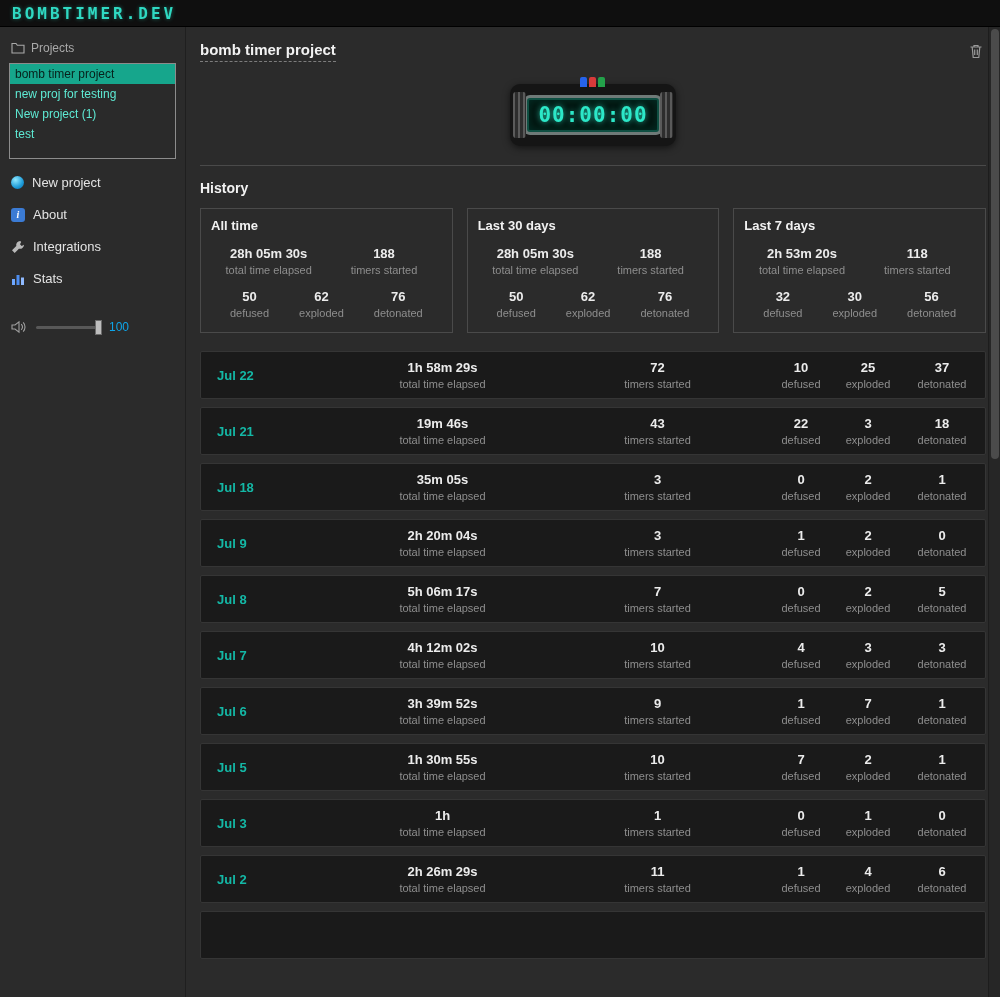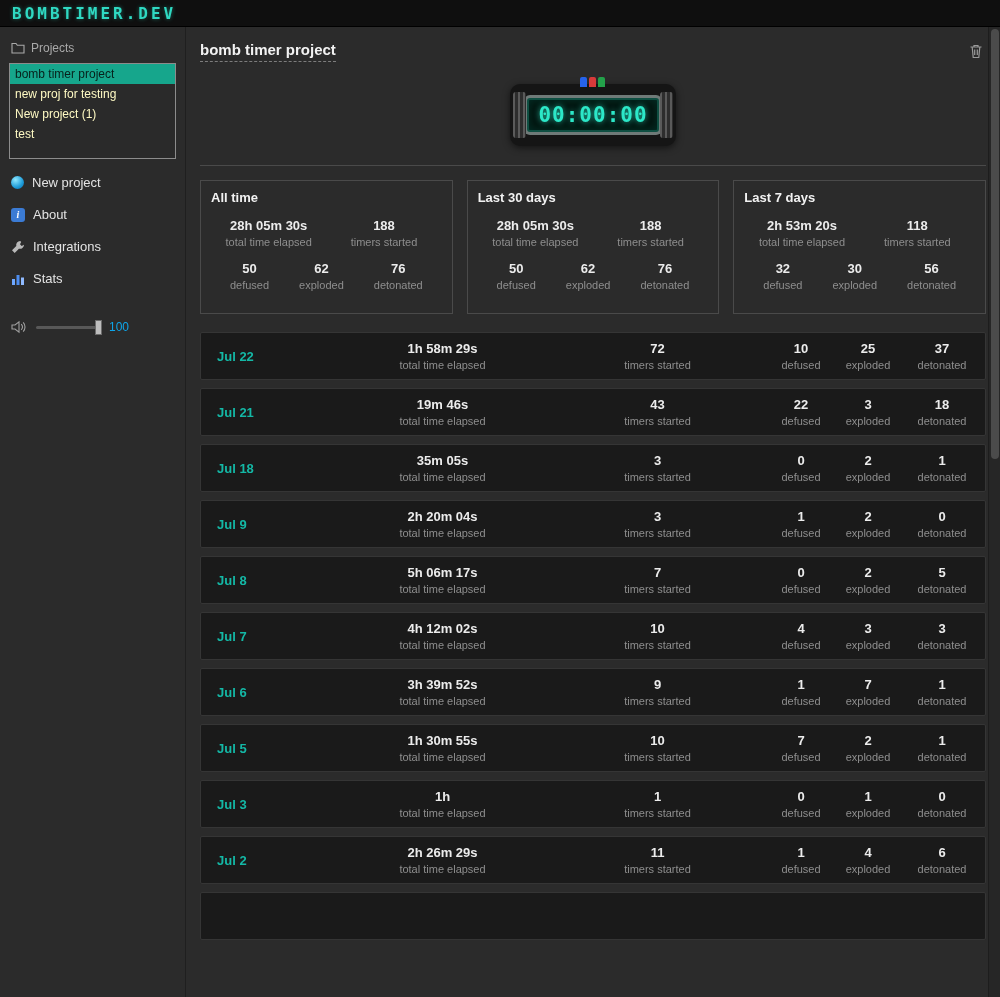--- a/index.html
+++ b/index.html
@@ -23,21 +23,21 @@
   .app { display:flex; height:970px; }
   .sidebar {
     width:186px; flex:0 0 186px; padding:10px 9px; border-right:1px solid #1f1f1f;
   }
   .main { flex:1; padding:14px 26px 0 14px; position:relative; }
   
   .side-head { display:flex; align-items:center; gap:6px; color:#a9a9a9; font-size:12px; margin:4px 0 8px 2px; }
   .listbox {
     border:1px solid #8c8c8c; background:#2a2a2a; height:96px; overflow:hidden; margin-bottom:6px;
   }
-  .project-item { font-size:12px; line-height:18px; padding:1px 5px; color:#fef9c3; white-space:nowrap; cursor:default; }
+  .project-item { font-size:12px; line-height:18px; padding:1px 5px; color:#5eead4; white-space:nowrap; cursor:default; }
   .project-item.selected { background:#16a68c; color:#07201b; }
   .side-row { display:flex; align-items:center; gap:8px; font-size:13px; color:#e3e3e3; margin:17px 2px; cursor:pointer; }
   .side-row.new-project { margin:16px 2px 14px;text-align:center; }
   .icon-new {
     width:13px; height:13px; border-radius:50%; flex:0 0 13px;
     background:radial-gradient(circle at 35% 30%, #8fe8ff, #1d9bd8 60%, #0c6aa8);
   }
   .icon-info {
     width:14px; height:14px; border-radius:3px; background:#3b7bd4; color:#fff;
     font-family:"Liberation Serif", serif; font-style:italic; font-weight:bold;
@@ -86,21 +86,21 @@
   .defuse-input {
     width:138px; height:24px; background:#ececec; border:1px solid #9a9a9a; border-radius:2px;
     font-size:12px; padding:0 7px; color:#333; font-family:"Liberation Sans", sans-serif;
   }
   .defuse-input::placeholder { color:#8a8a8a; }
   .arm-btn { padding:4px 13px; }
   .divider { border:none; border-top:1px solid #4a4a4a; margin:19px 0 14px; }
   
   .history-title { font-size:14px; font-weight:bold; color:#f2f2f2; margin:0 0 12px; }
   .summary-grid { display:grid; grid-template-columns:repeat(3,1fr); gap:14px; }
-  .card { border:1px solid #4a4a4a; padding:9px 10px 22px; background:#2b2b2b; }
+  .card { border:1px solid #4a4a4a; padding:9px 10px 13px; background:#2b2b2b; }
   .card-title { font-weight:bold; font-size:13px; color:#f2f2f2; margin-bottom:13px; }
   .row1 { display:flex; margin-bottom:13px; }
   .row1 .stat { flex:1; }
   .row2 { display:flex; justify-content:center; gap:30px; }
   .stat { text-align:center; }
   .stat .v { font-size:13px; font-weight:bold; color:#ececec; }
   .stat .l { font-size:11px; color:#8e8e8e; margin-top:3px; }
   
   .days { margin-top:18px; }
   .day-row {
@@ -203,20 +203,21 @@
           <span>00:00:00</span>
         </div>
         <span class="cap cap-right"></span>
       </div>
 
 
     </div>
 
     <hr class="divider">
 
+    <h2 class="history-title">History</h2>
 
     <div class="summary-grid">
   <div class="card">
     <div class="card-title">All time</div>
     <div class="row1">
       <div class="stat">
         <div class="v">28h 05m 30s</div>
         <div class="l">total time elapsed</div>
       </div>
       <div class="stat">

